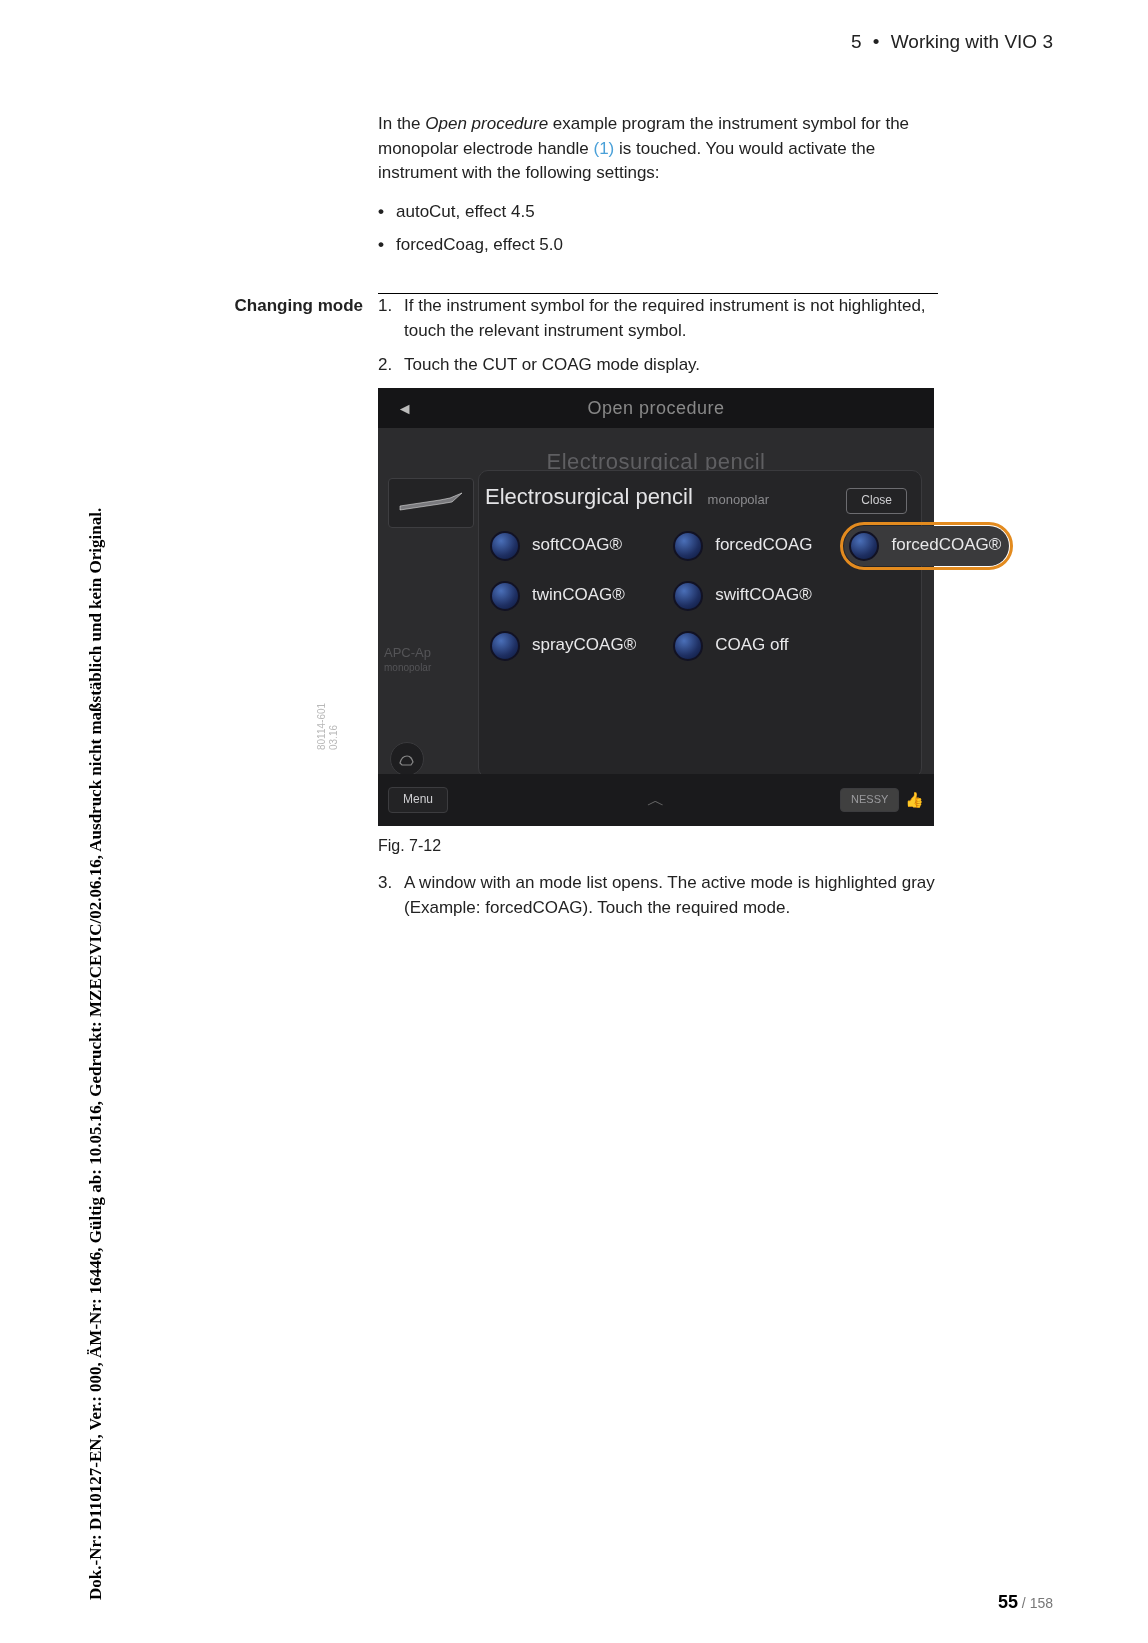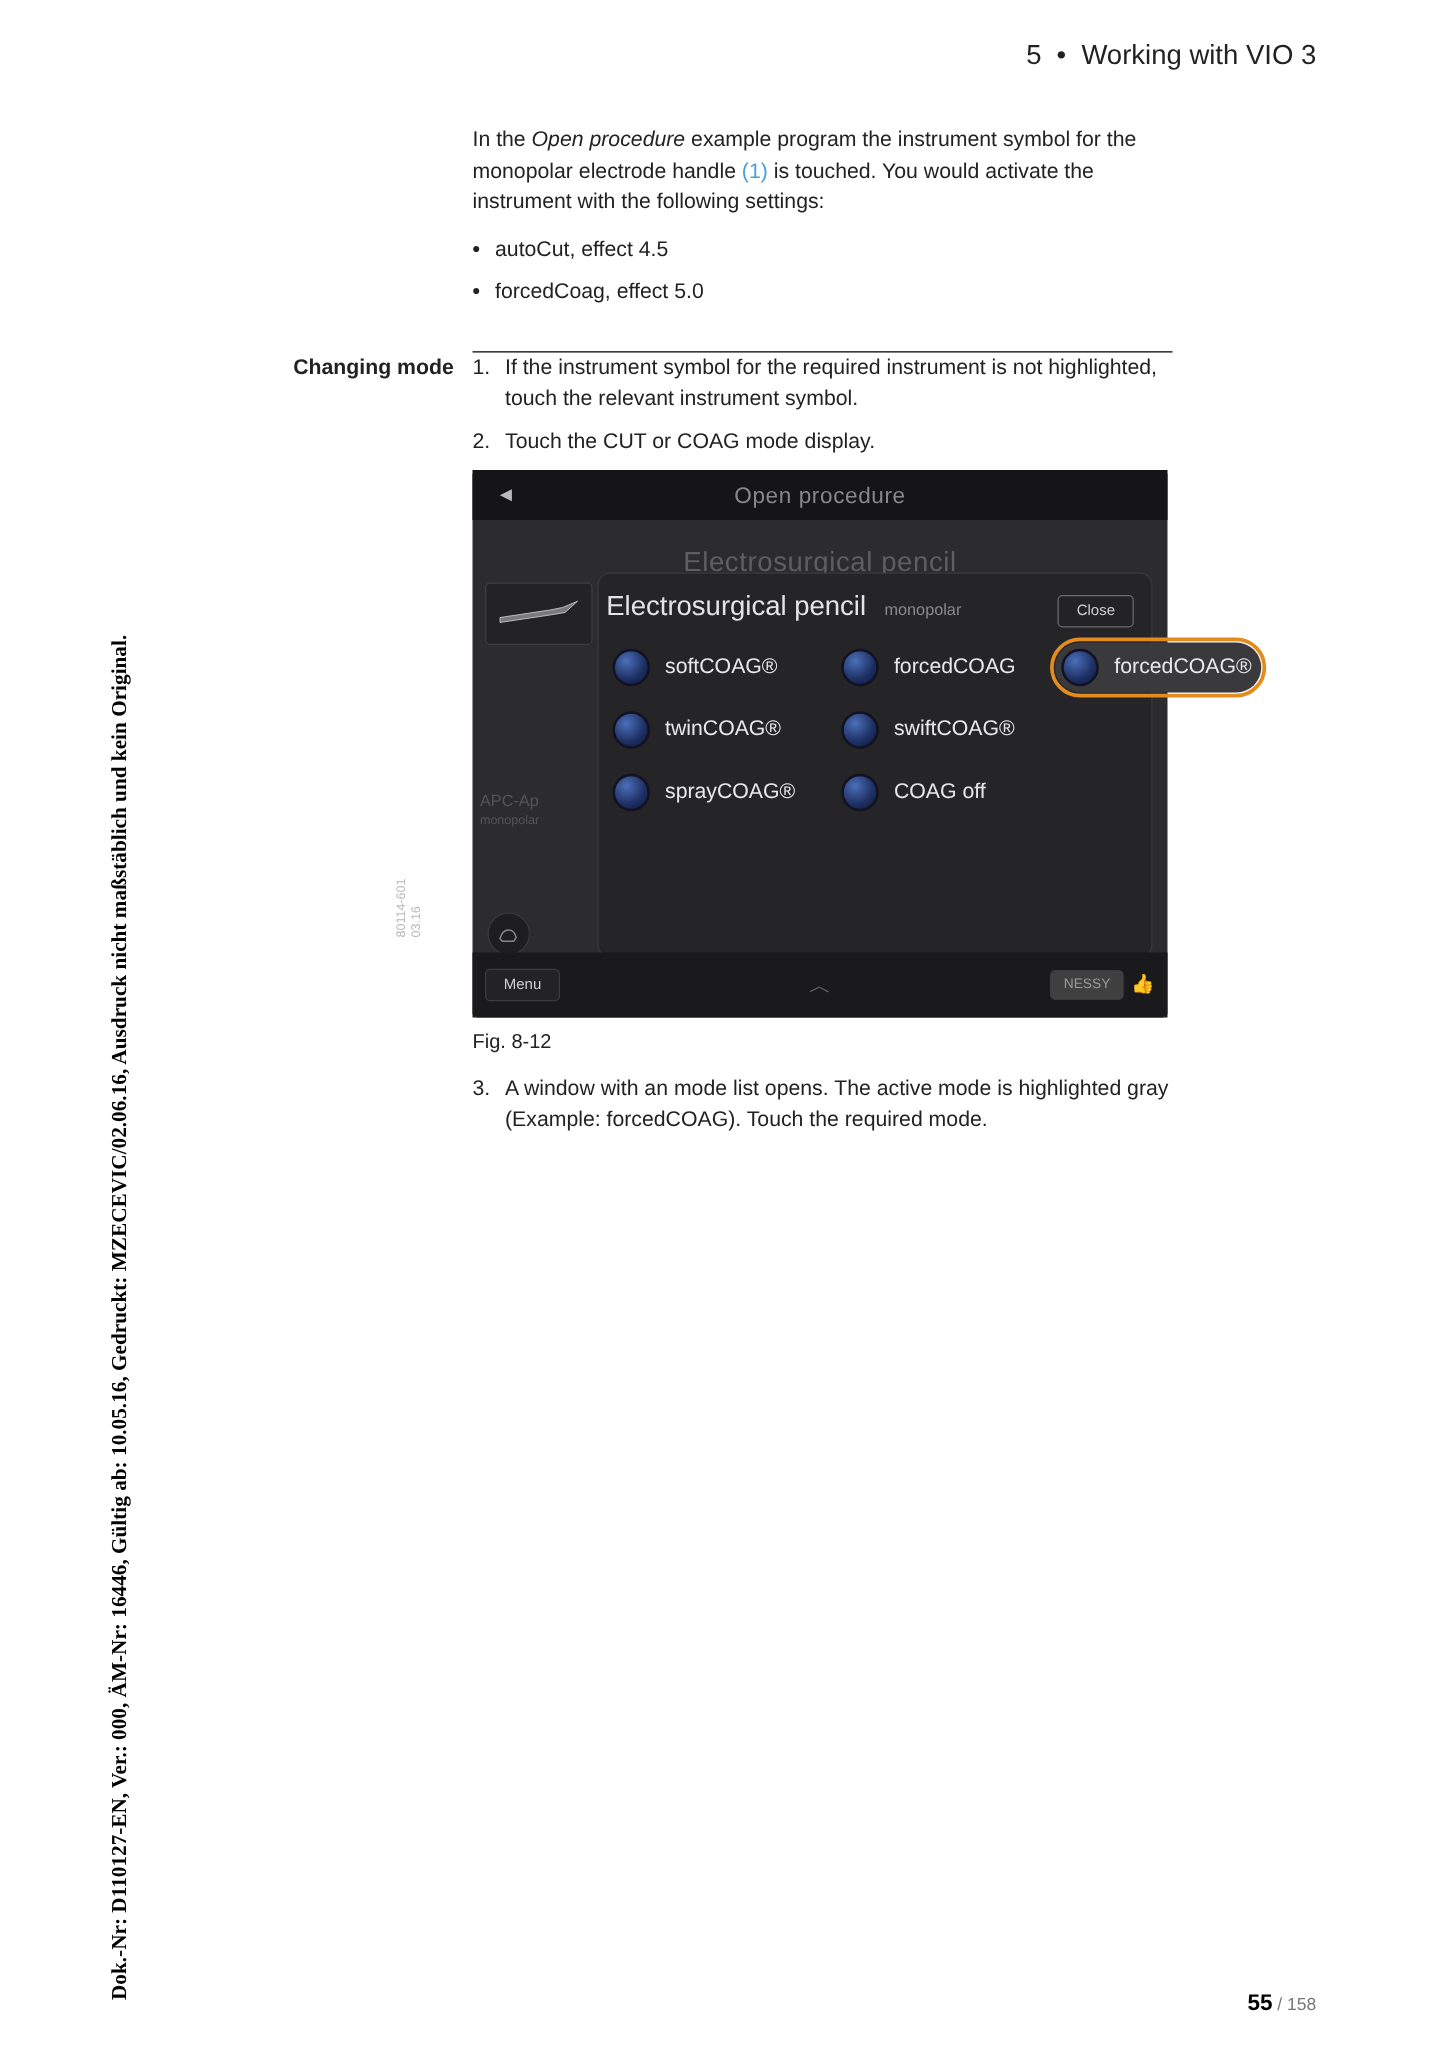--- a/index.html
+++ b/index.html
@@ -10,31 +10,31 @@
     font-family: "Helvetica Neue", Arial, sans-serif;
     color: #222;
     position: relative;
     font-size: 17px;
     line-height: 1.45;
   }
   .header {
     position: absolute;
     top: 28px;
     right: 95px;
-    font-size: 22px;
+    font-size: 19px;
     color: #222;
   }
   .header .bullet { margin: 0 6px; }
   .main-col {
     position: absolute;
     left: 378px;
     top: 100px;
     width: 560px;
   }
-  .intro-p { margin-bottom: 14px; font-weight: 400; }
+  .intro-p { margin-bottom: 14px; font-weight: 400; margin-top: 12px; }
   .intro-p .ital { font-style: italic; }
   .intro-p .ref1 { color: #4aa0d8; font-weight: 400; }
   .bullet-list { margin: 10px 0 36px 0; }
   .bullet-list .bitem { display: flex; margin-bottom: 8px; }
   .bullet-list .bitem .dot { width: 18px; font-weight: bold; }
   .section-rule-top { border-top: 1px solid #000; margin: 0; }
   .section-title {
     font-weight: 700;
     font-size: 19px;
     padding: 8px 0 6px 0;
@@ -377,21 +377,21 @@
 
         <div class="dev-bottom">
           <div class="menu-btn">Menu</div>
           <div class="chev-up">︿</div>
           <div class="nessy">
             <div class="nessy-btn">NESSY</div>
             <span class="thumb">👍</span>
           </div>
         </div>
       </div>
-      <div class="fig-caption">Fig. 8-12</div>
+      <div class="fig-caption">Fig. 7-12</div>
     </div>
 
     <div class="step">
       <span class="num">3.</span>
         <span>A window with an mode list opens. The active mode is highlighted gray (Example: forcedCOAG). Touch the required mode.</span>
     </div>
   </div>
 </div>
 
 <div class="pagefoot">

